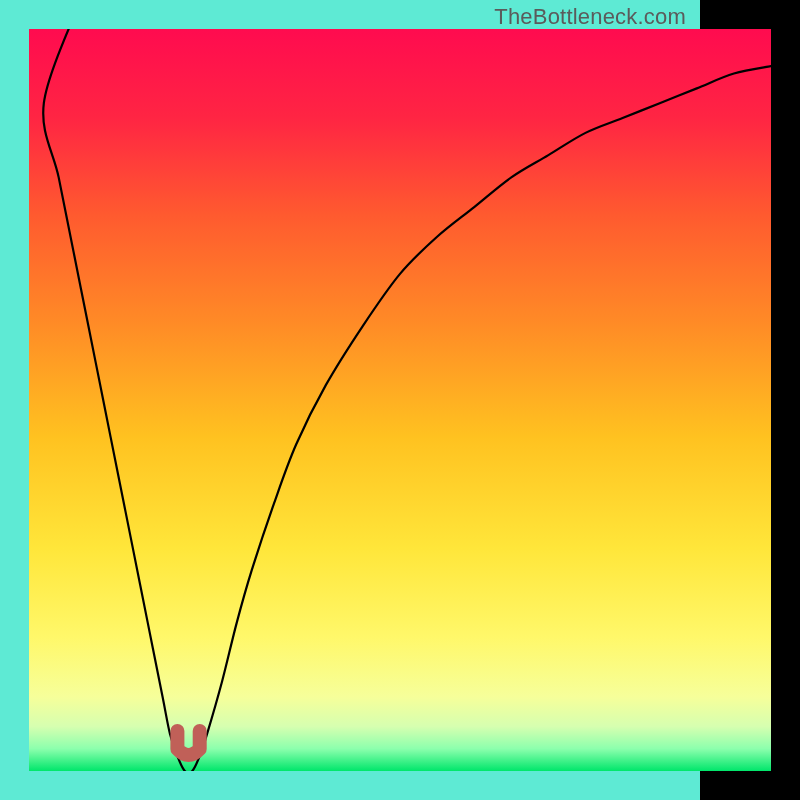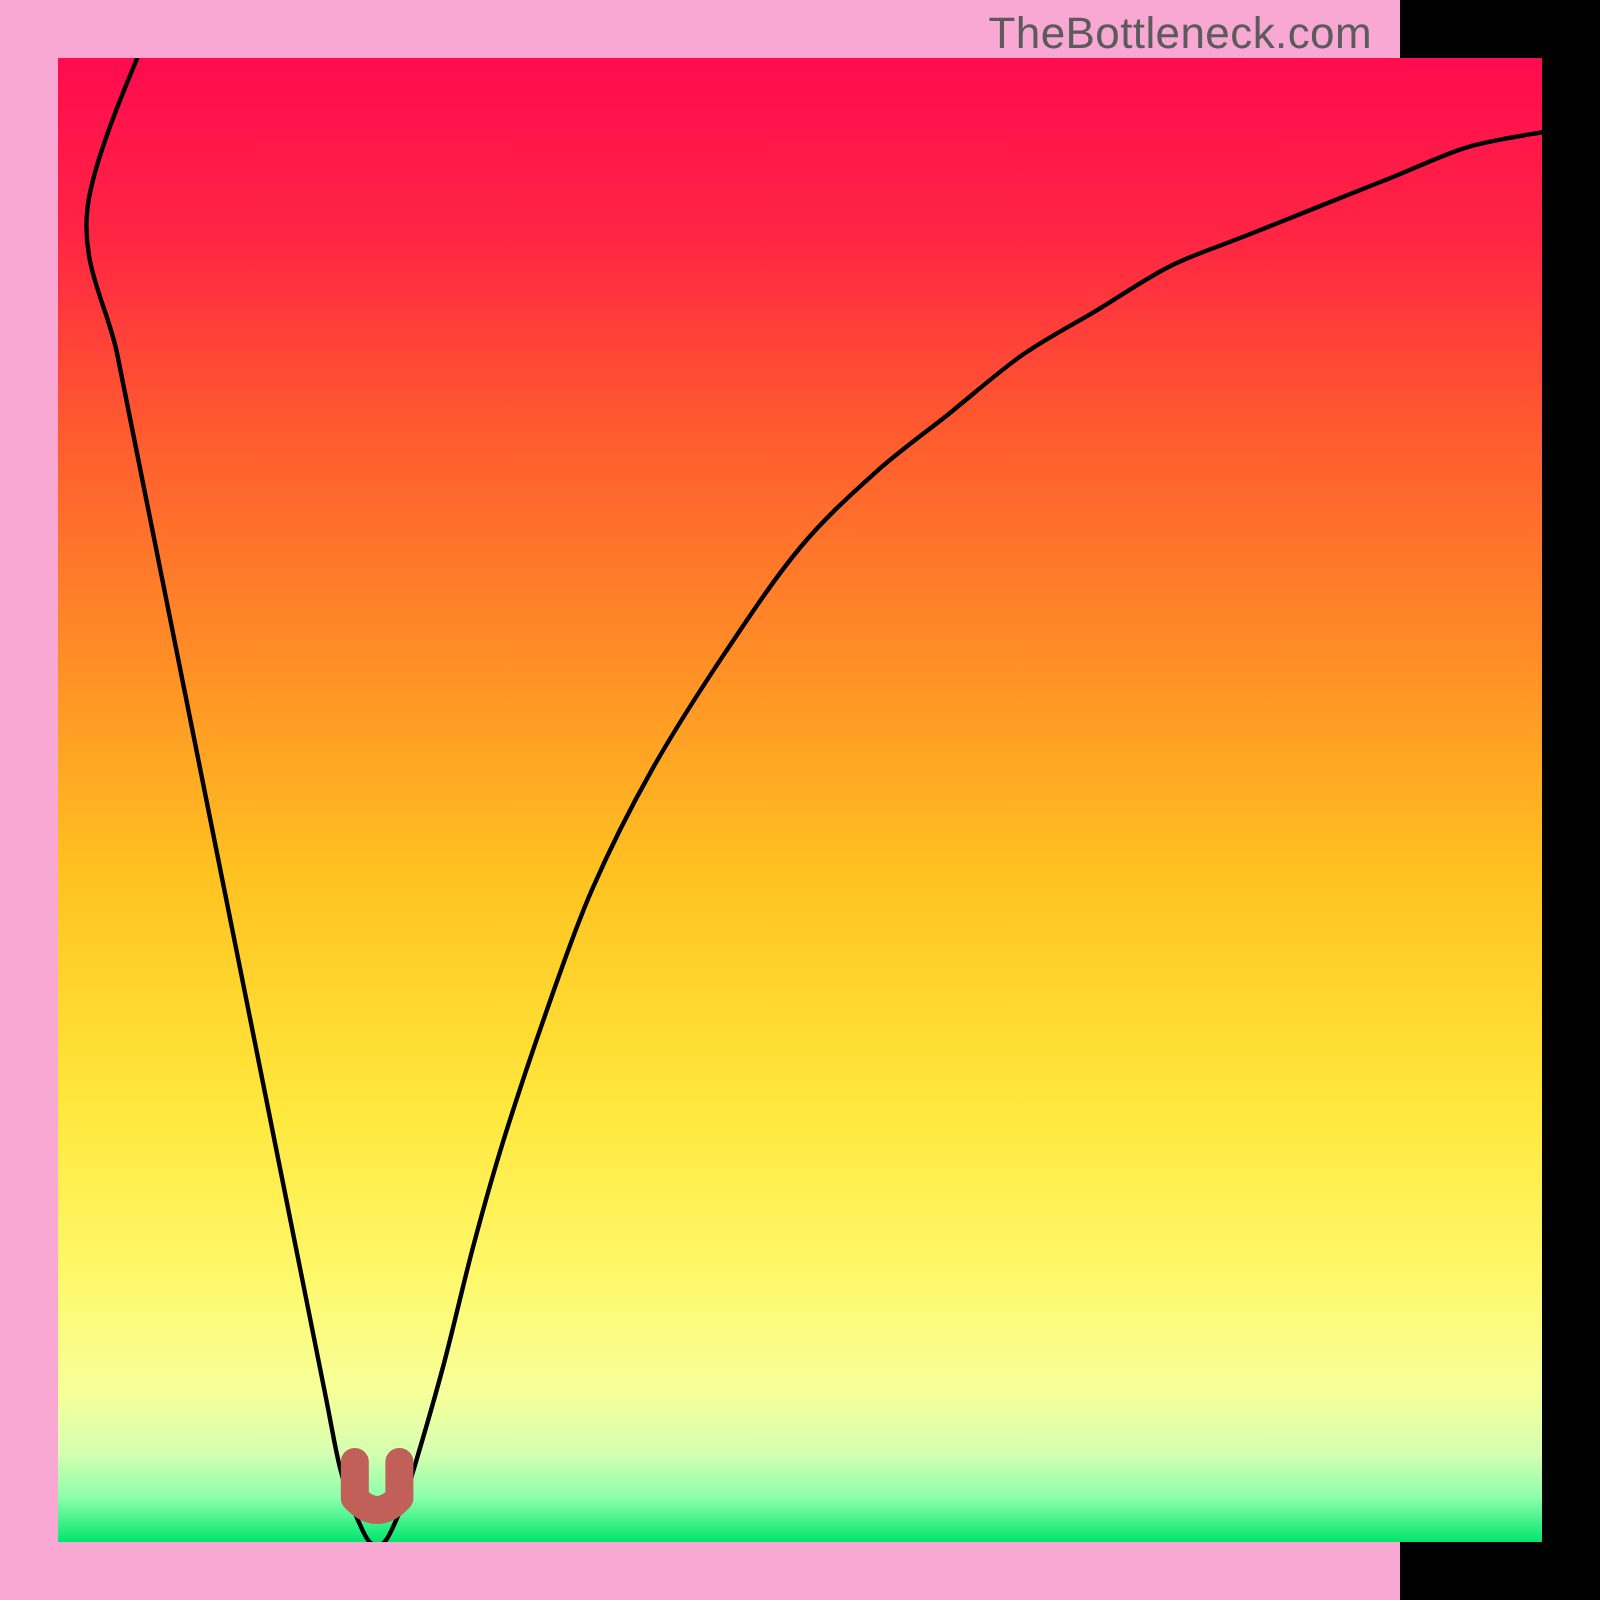--- a/index.html
+++ b/index.html
@@ -8,21 +8,21 @@
     width: 800px;
     height: 800px;
     background: #000;
     overflow: hidden;
     font-family: Arial, Helvetica, sans-serif;
   }
   .stage {
     position: relative;
     width: 700px;
     height: 800px;
-    background: #f9a8d4;
+    background: #5eead4;
     text-decoration: underline;
   }
   .watermark {
     position: absolute;
     top: 4px;
     right: 14px;
     color: #5b5b5b;
     font-size: 22px;
     font-weight: 400;
     letter-spacing: 0.2px;

